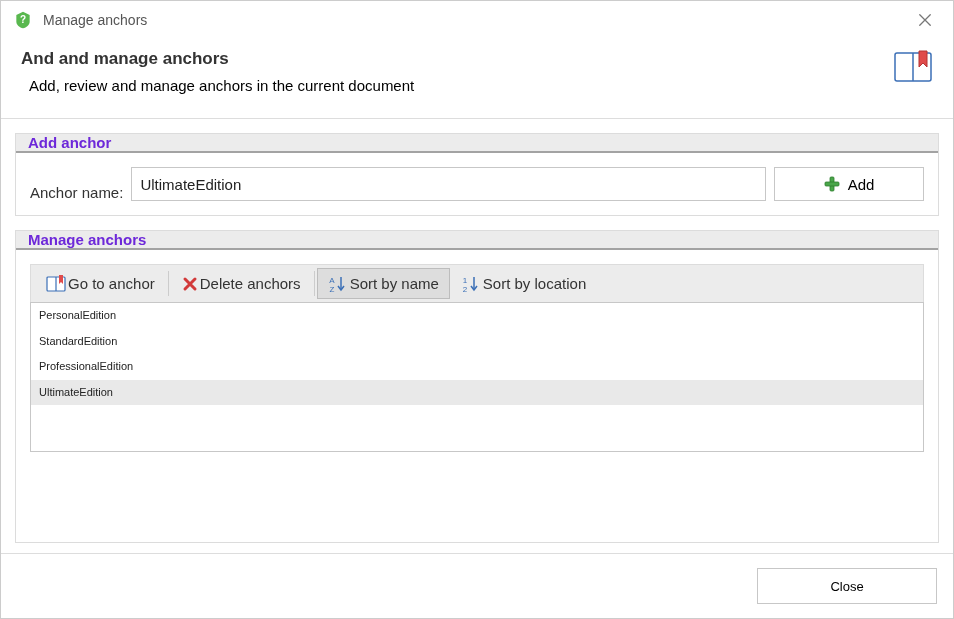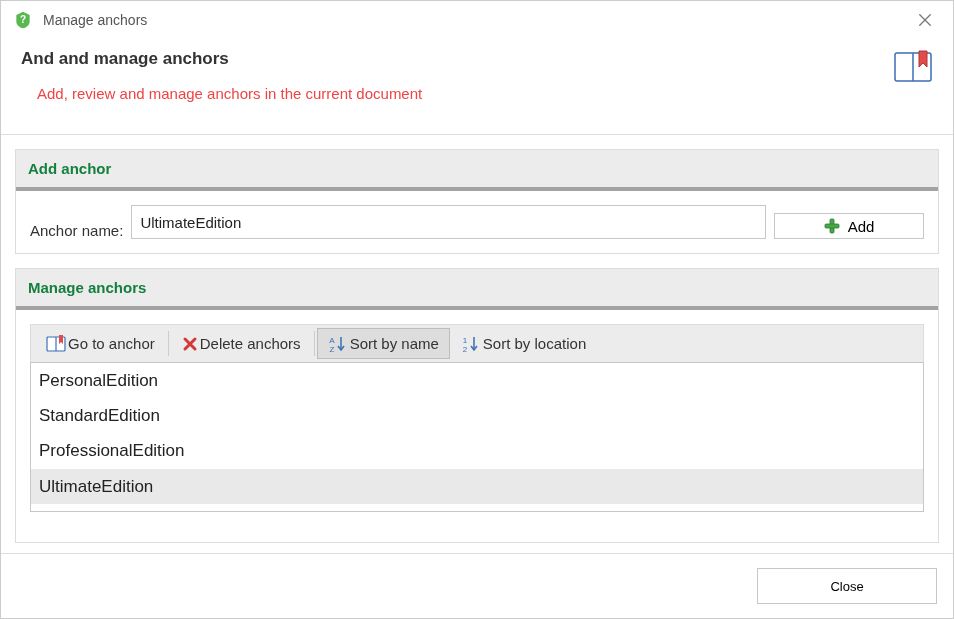--- a/index.html
+++ b/index.html
@@ -29,52 +29,52 @@
     .titlebar .title { color: #555; font-size: 14px; flex: 0 0 auto; }
     .titlebar .spacer { flex: 1 1 auto; }
     .close-x { width: 32px; height: 32px; display:flex; align-items:center; justify-content:center; color:#777; cursor:pointer; }
     .header-area {
       padding: 10px 20px 16px 20px;
       border-bottom: 1px solid #ddd;
       display: flex; align-items: flex-start;
     }
     .header-text { flex: 1 1 auto; }
     .header-text h1 { margin: 0 0 4px 0; font-size: 17px; font-weight: 600; color:#333; }
-    .header-text p { margin: 16px; font-size: 15px; color:#ef4444; }
+    .header-text p { margin: 8px; font-size: 15px; color:#000000; }
     .header-icon { width: 40px; height: 36px; }
     .content {
       flex: 1 1 auto;
       padding: 14px 14px 10px 14px;
       background:#fff;
       display:flex; flex-direction:column; gap:14px;
       overflow:hidden;
     }
     .group {
       border: 1px solid #dcdcdc;
     }
     .group-header {
       background: #ececec;
-      padding: 10px 12px;
+      padding: 0 12px;
       font-weight: 600;
       font-size: 15px;
-      color:#15803d;
-      border-bottom: 4px solid #a3a3a3;
+      color:#6d28d9;
+      border-bottom: 2px solid #a3a3a3;
     }
     .group-body { padding: 14px 14px; }
     .add-row { display:flex; align-items:flex-end; gap: 8px; }
     .add-row label { color:#333; font-size:15px; white-space:nowrap; }
     .add-row input[type=text] {
       flex:1 1 auto; height:34px;
       padding: 4px 8px;
       border: 1px solid #c7c7c7;
       font-size:15px; color:#222;
       outline:none;
     }
     .add-btn {
-      width: 150px; height:26px;
+      width: 150px; height:34px;
       border:1px solid #c7c7c7;
       background:#fff;
       display:flex; align-items:center; justify-content:center; gap:8px;
       cursor:pointer;
       font-size:15px;
     }
     .toolbar {
       display:flex; align-items:stretch;
       background:#ececec;
       border:1px solid #dcdcdc;
@@ -99,21 +99,21 @@
       margin: 6px 2px;
     }
     .listbox {
       border:1px solid #c7c7c7;
       background:#fff;
       height: 150px;
       overflow:auto;
     }
     .list-item {
       padding: 4px 8px;
-      font-size:17px; color:#222;
+      font-size:11px; color:#222;
       line-height:1.6;
       cursor:default;
     }
     .list-item.selected { background:#e9e9e9; }
     .button-bar {
       border-top:1px solid #ddd;
       padding: 14px 16px;
       display:flex; justify-content:flex-end;
     }
     .close-button {

